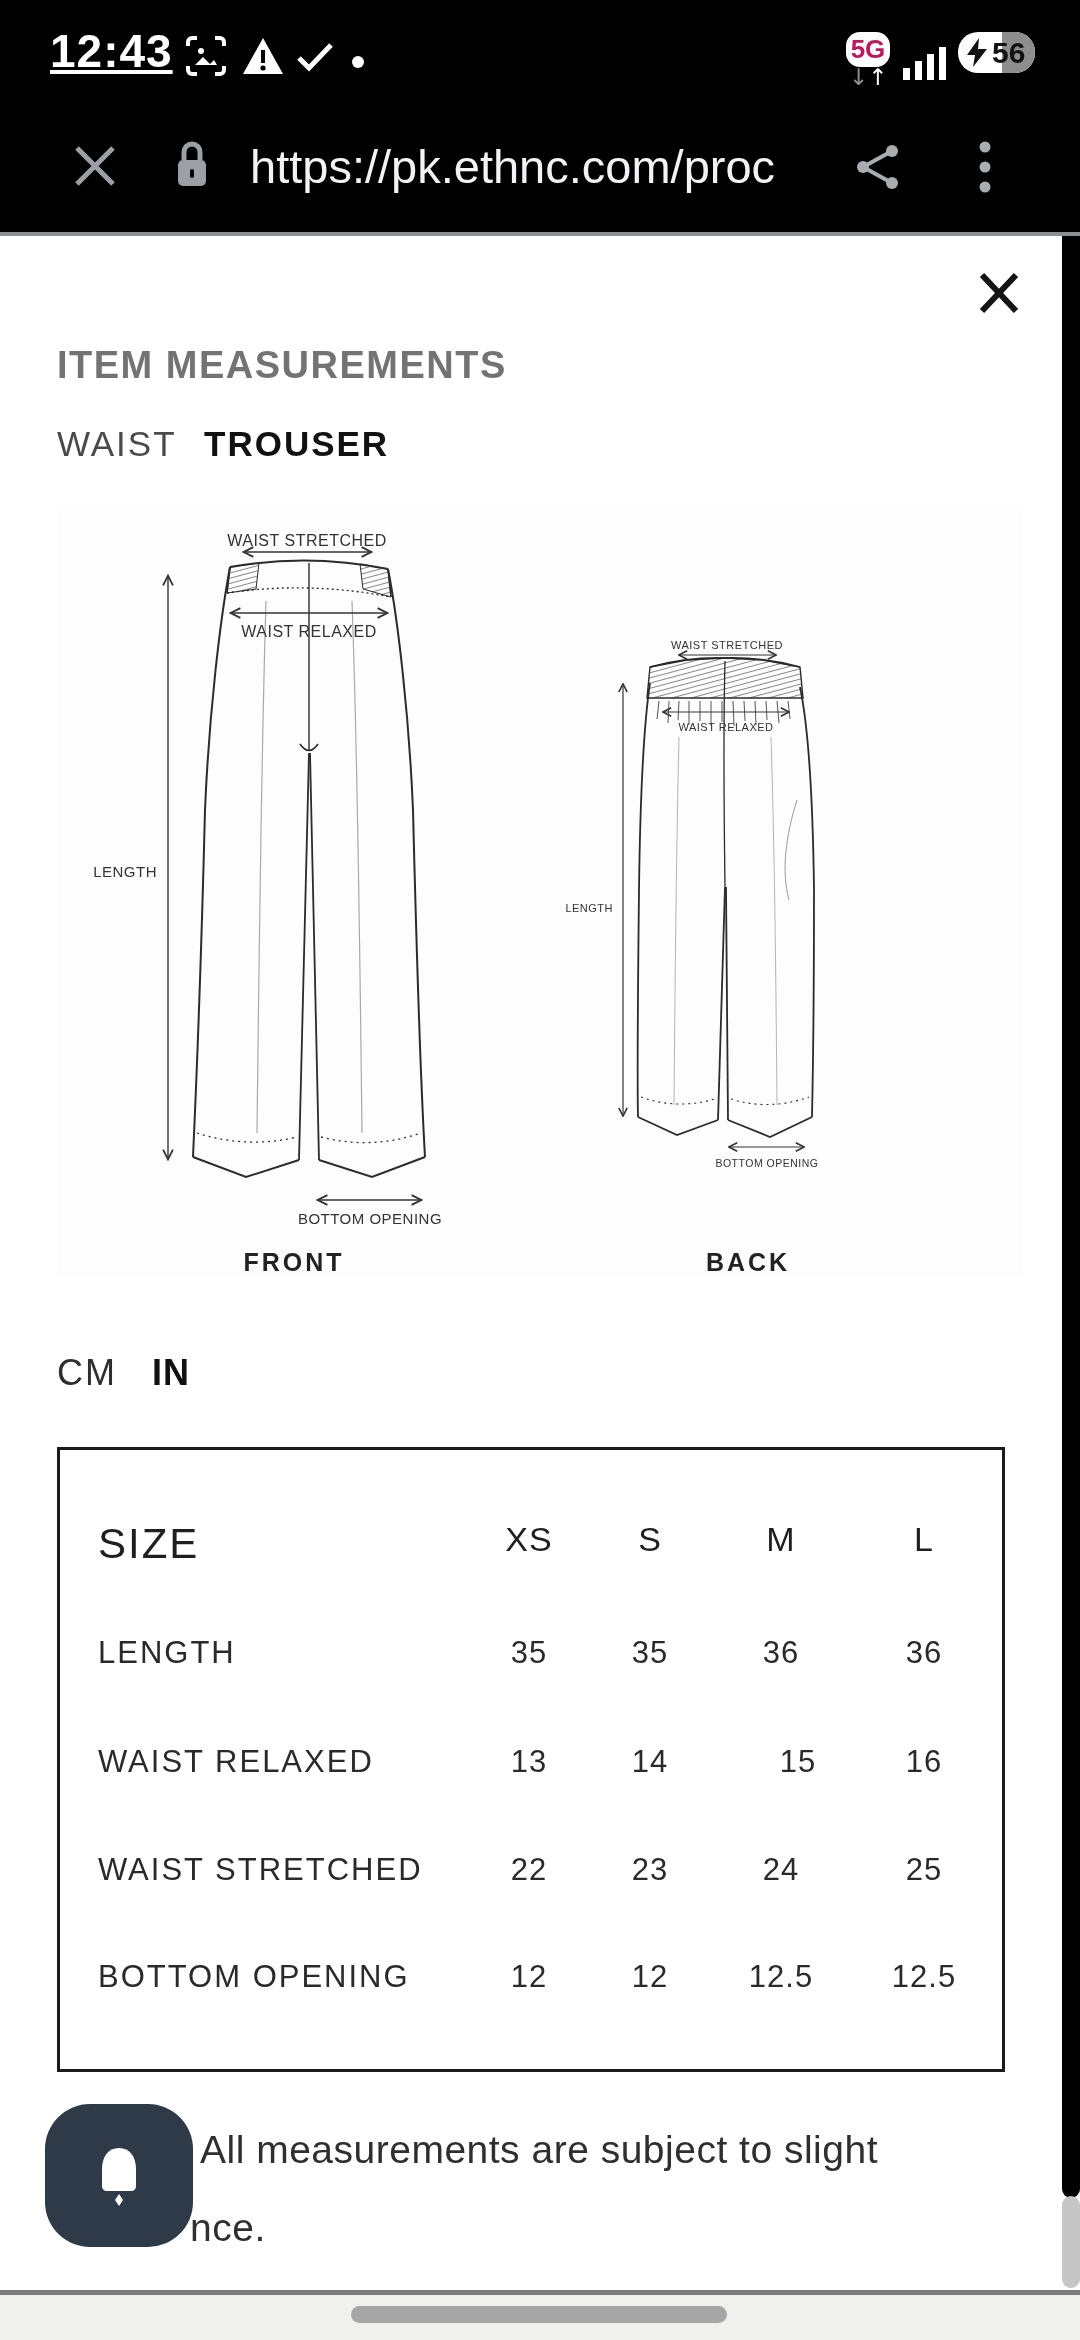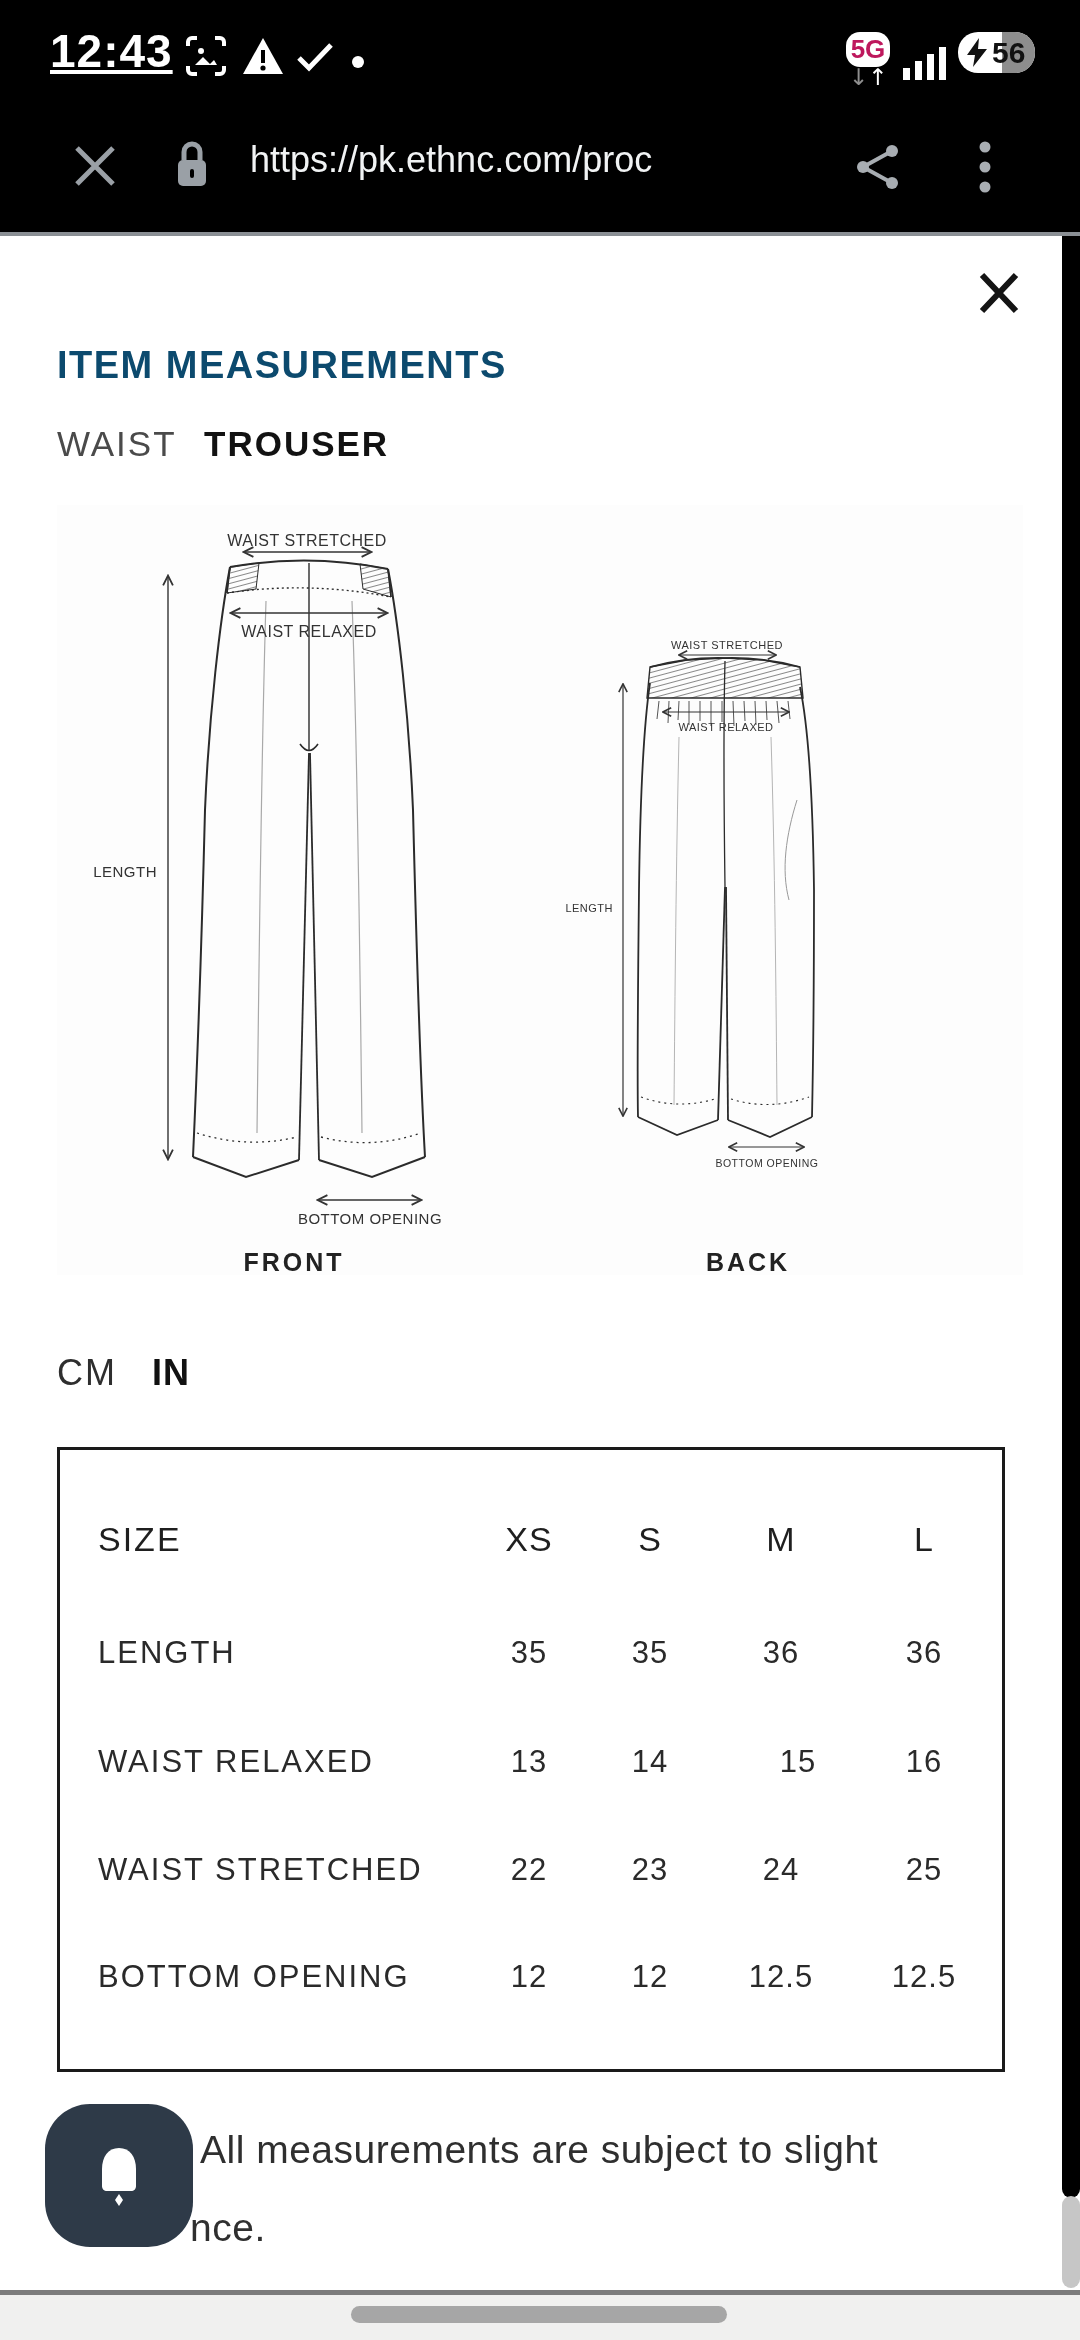--- a/index.html
+++ b/index.html
@@ -10,33 +10,33 @@
   .hdr{position:absolute;left:0;top:0;width:1080px;height:232px;background:#000;}
   .hdr-sep{position:absolute;left:0;top:232px;width:1080px;height:4px;background:#8a8f94;}
   .time{color:#fff;font-size:46px;font-weight:700;letter-spacing:1px;text-decoration:underline;}
   .sb-ico{position:absolute;}
   .badge5g{position:absolute;background:#fff;border-radius:14px;color:#be185d;font-weight:700;
            font-size:26px;display:flex;align-items:center;justify-content:center;}
   .arr{font-family:"DejaVu Sans",sans-serif;font-size:23px;line-height:23px;}
   .batt{position:absolute;border-radius:20px;overflow:hidden;background:#fff;}
   .batt-gray{position:absolute;top:0;right:0;height:100%;background:#8d8d8d;}
   .batt-num{position:absolute;color:#111;font-weight:700;font-size:30px;top:4px;}
-  .url{color:#f1f3f4;font-size:36px;white-space:nowrap;overflow:hidden;}
-  
-  .title{font-size:38px;font-weight:600;letter-spacing:1.5px;color:#0c4a6e;}
+  .url{color:#f1f3f4;font-size:47px;white-space:nowrap;overflow:hidden;}
+  
+  .title{font-size:38px;font-weight:600;letter-spacing:1.5px;color:#737373;}
   .tab{font-size:35px;letter-spacing:2px;}
   .tab-off{color:#4a4a4a;font-weight:400;}
   .tab-on{color:#121212;font-weight:700;}
   .unit{font-size:36px;letter-spacing:2px;}
   .caption{font-size:25px;font-weight:700;letter-spacing:3px;color:#222;text-align:center;width:200px;}
   
   .mtable{position:absolute;left:57px;top:1447px;width:942px;height:619px;border:3px solid #1a1a1a;background:#fff;}
   .trow{position:absolute;left:0;width:100%;height:46px;}
   .tlabel{position:absolute;left:38px;top:0;font-size:31px;letter-spacing:2px;color:#2a2a2a;white-space:nowrap;}
-  .thead .tlabel{font-size:34px;font-weight:500;color:#1f1f1f;}
+  .thead .tlabel{font-size:42px;font-weight:500;color:#1f1f1f;}
   .tcell{position:absolute;top:0;width:130px;text-align:center;font-size:31px;letter-spacing:1px;color:#2a2a2a;}
   .thead .tcell{font-size:34px;font-weight:500;color:#1f1f1f;}
   
   .note{font-size:39px;letter-spacing:0.5px;color:#2f2f2f;white-space:nowrap;}
   .chat-bubble{position:absolute;left:45px;top:2104px;width:148px;height:143px;border-radius:45px;
                background:#2e3a48;display:flex;align-items:center;justify-content:center;z-index:5;}
   .bottom-sep{position:absolute;left:0;top:2290px;width:1080px;height:5px;background:#7c7c7c;}
   .bottom-bar{position:absolute;left:0;top:2295px;width:1080px;height:45px;background:#f0f0ef;}
   .gesture{position:absolute;left:351px;top:2306px;width:376px;height:17px;border-radius:9px;background:#a6a6a6;}
   .edge-black{position:absolute;left:1062px;top:236px;width:18px;height:1962px;background:#000;

